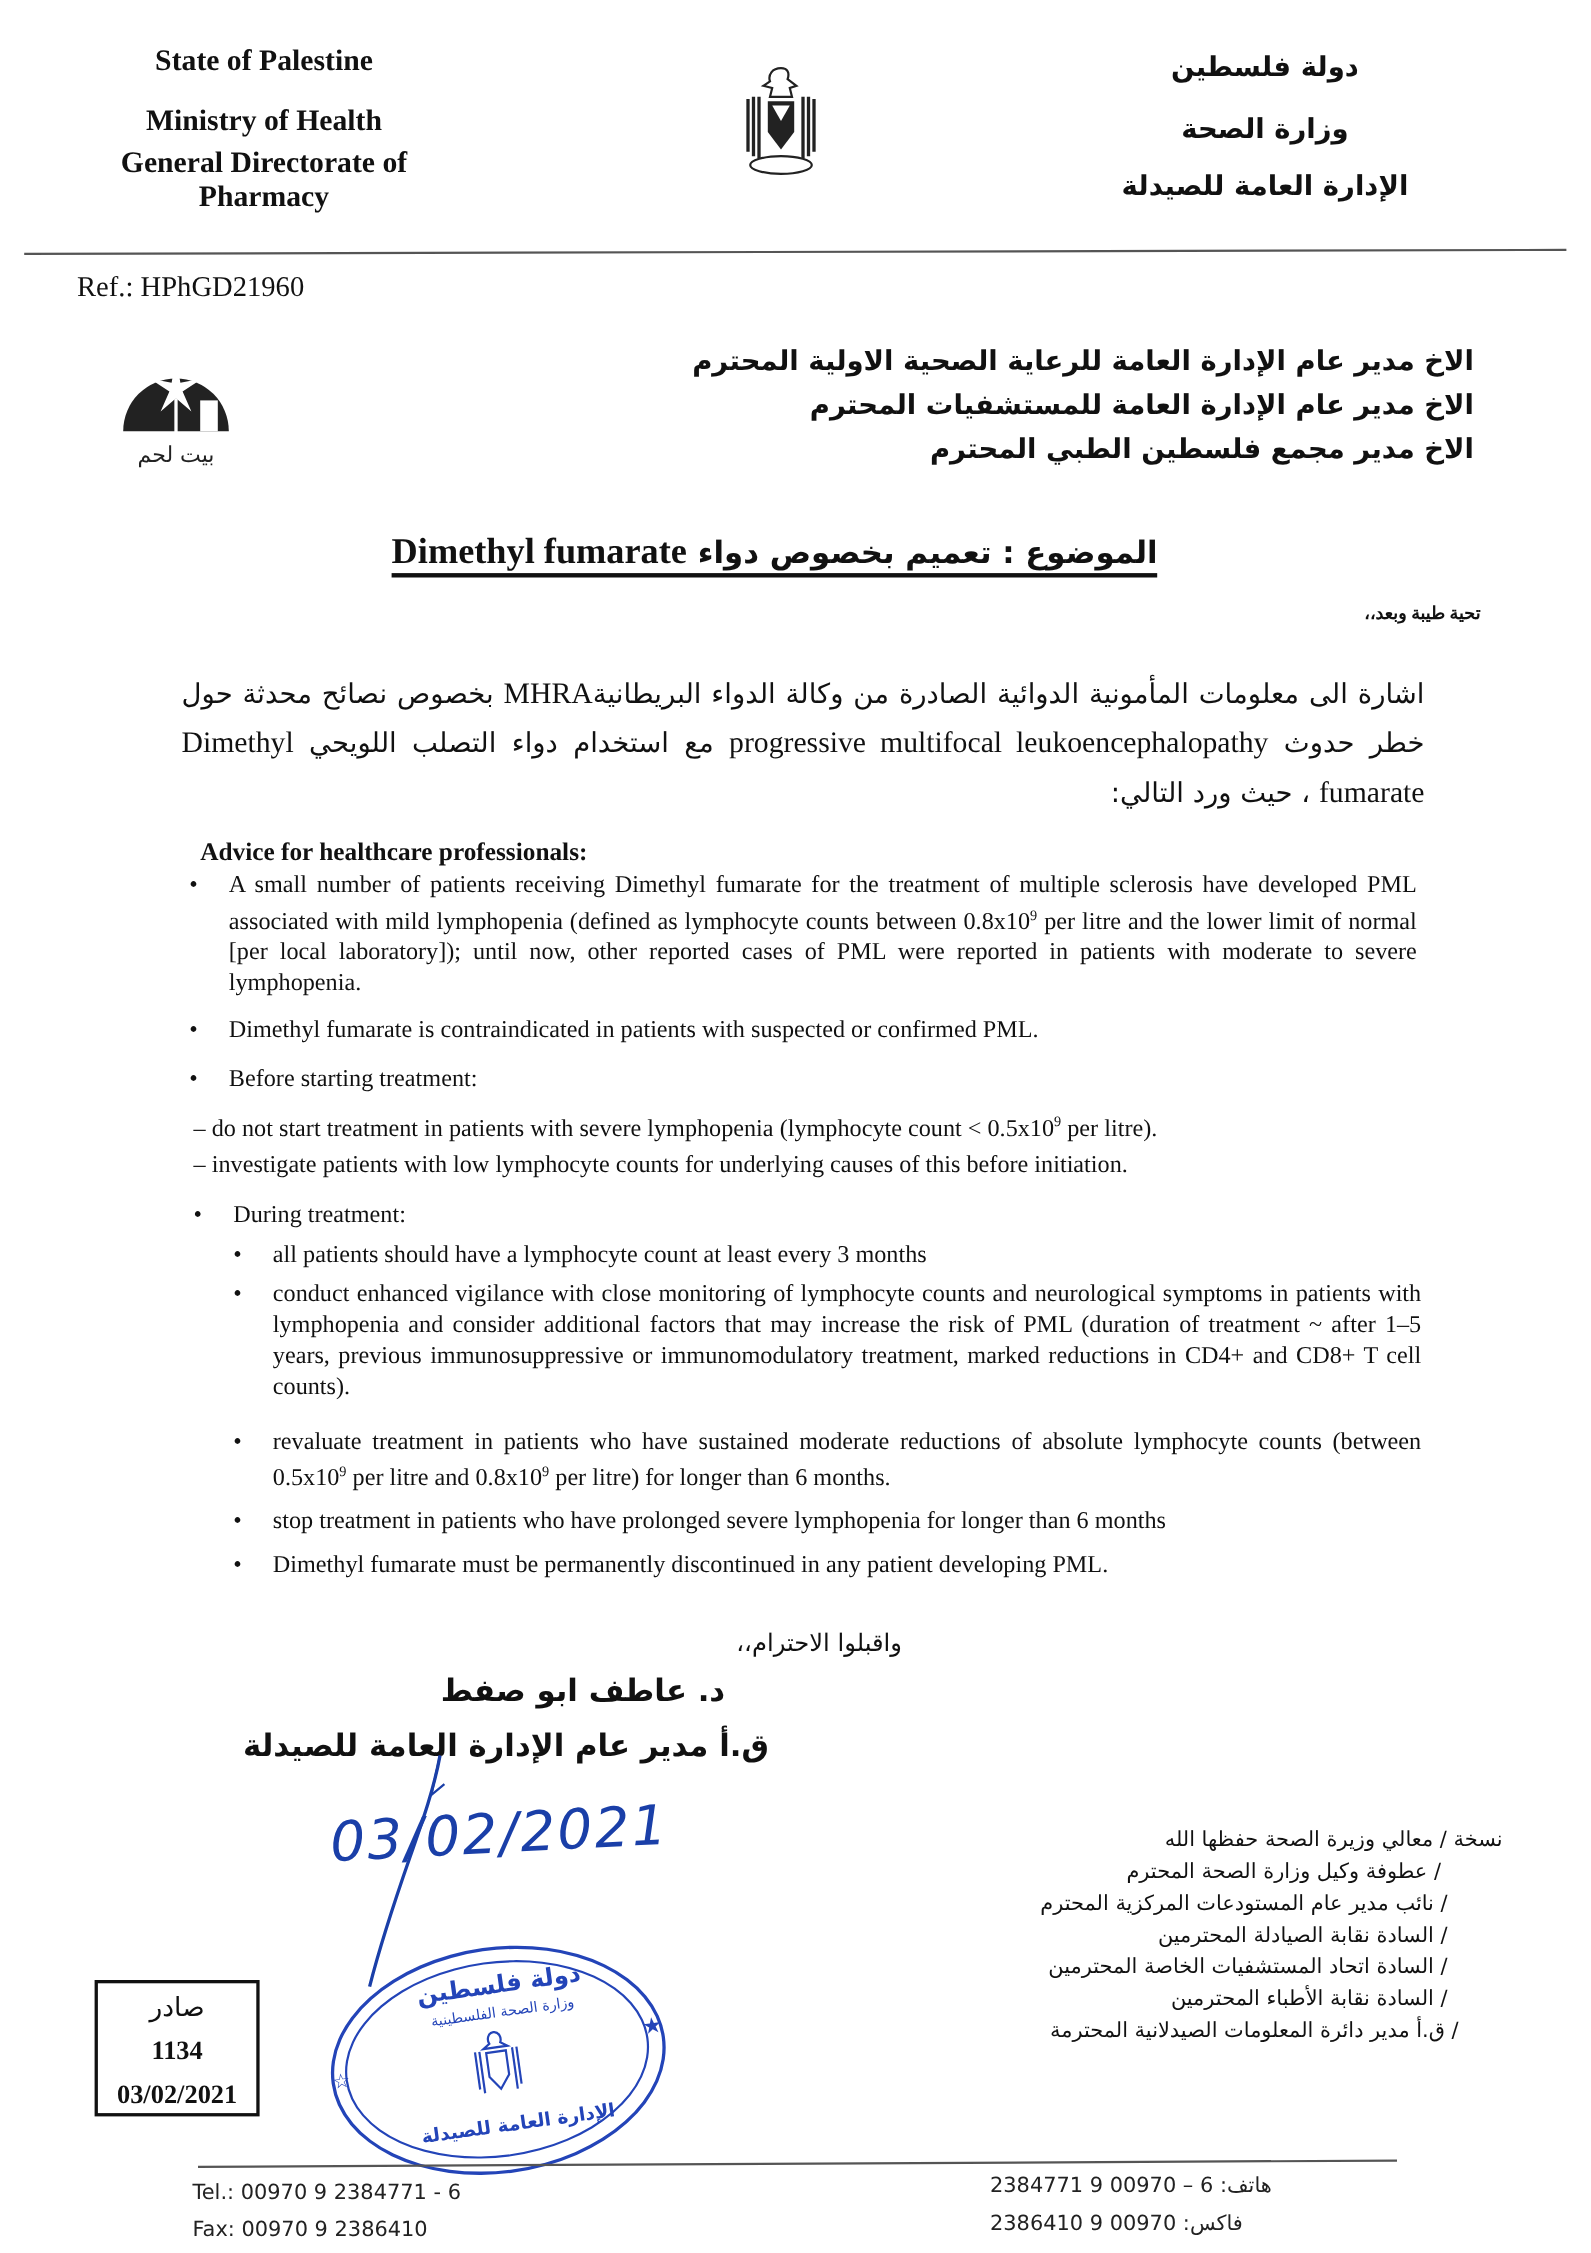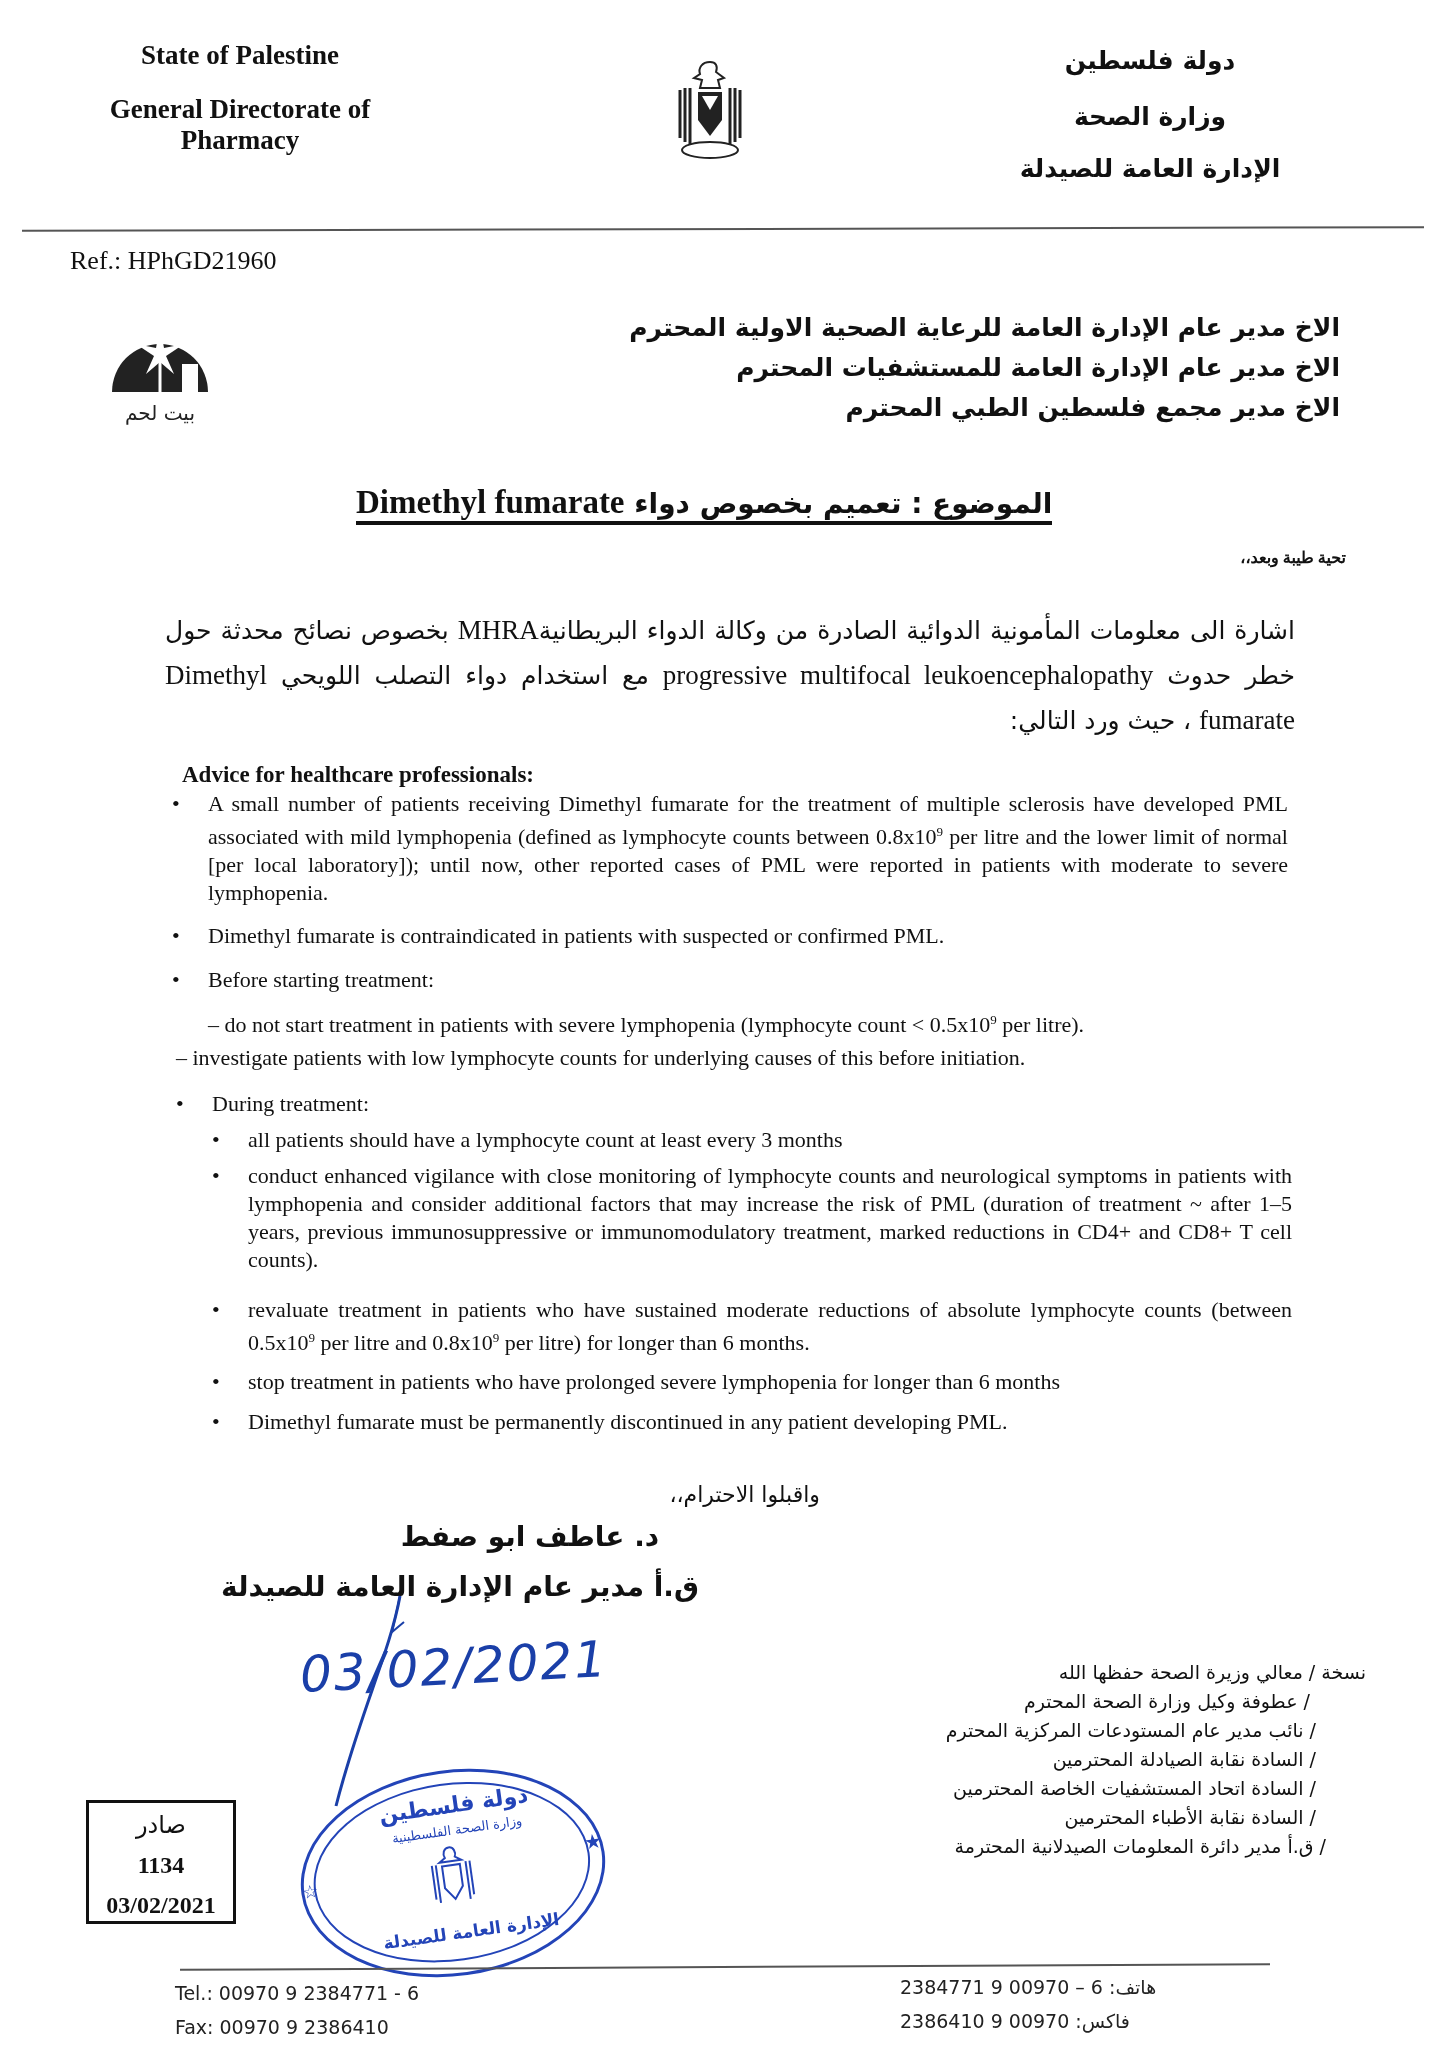--- a/index.html
+++ b/index.html
@@ -29,20 +29,21 @@
   .issued-box .ar { font-family: "DejaVu Sans", sans-serif; font-weight: normal; }
   .stamp { border: 3px solid #2344b8; border-radius: 50%; color: #2344b8; }
   .footer-en { font-family: "DejaVu Sans", sans-serif; font-size: 19px; line-height: 34px; color: #222; }
   .footer-ar { font-family: "DejaVu Sans", sans-serif; font-size: 19px; line-height: 34px; direction: rtl; text-align: left; color: #222; }
 </style>
 </head>
 <body>
 
 <div class="abs en-head" style="left:60px; top:40px; width:360px;">
   <div style="height:54px;">State of Palestine</div>
+  <div style="height:38px;">Ministry of Health</div>
   <div>General Directorate of Pharmacy</div>
 </div>
 
 <div class="abs" style="left:672px; top:58px; width:76px; height:104px;">
   <svg width="76" height="104" viewBox="0 0 76 104">
     <path d="M38 4 C30 4 26 10 28 16 L22 20 L30 22 L28 30 L48 30 L46 22 L52 20 L44 14 C46 8 44 4 38 4 Z" fill="none" stroke="#222" stroke-width="2"></path>
     <g stroke="#222" stroke-width="3">
       <line x1="8" y1="32" x2="8" y2="80"></line>
         <line x1="13" y1="30" x2="13" y2="84"></line>
         <line x1="18" y1="30" x2="18" y2="86"></line>
@@ -106,21 +107,21 @@
     <span class="btext"><span>A small number of patients receiving Dimethyl fumarate for the treatment of multiple sclerosis have developed PML associated with mild lymphopenia (defined as lymphocyte counts between 0.8x10</span><sup>9</sup><span> per litre and the lower limit of normal [per local laboratory]); until now, other reported cases of PML were reported in patients with moderate to severe lymphopenia.</span></span>
   </div>
   <div class="bullet-row" style="left:172px; top:922px; width:1116px;">
     <span class="bullet">•</span>
     <span class="btext">Dimethyl fumarate is contraindicated in patients with suspected or confirmed PML.</span>
   </div>
   <div class="bullet-row" style="left:172px; top:966px; width:1116px;">
     <span class="bullet">•</span>
     <span class="btext">Before starting treatment:</span>
   </div>
-  <div class="abs" style="left:176px; top:1006px; width:1120px;margin-left:32px;">
+  <div class="abs" style="left:176px; top:1006px; width:1120px;">
     <span>– do not start treatment in patients with severe lymphopenia (lymphocyte count &lt; 0.5x10</span><sup>9</sup><span> per litre).</span>
   </div>
   <div class="abs" style="left:176px; top:1044px; width:1120px;">– investigate patients with low lymphocyte counts for underlying causes of this before initiation.</div>
   <div class="bullet-row" style="left:176px; top:1090px; width:1116px;">
     <span class="bullet">•</span>
     <span class="btext">During treatment:</span>
   </div>
 
   <div class="bullet-row" style="left:212px; top:1126px; width:1080px;">
     <span class="bullet">•</span>

